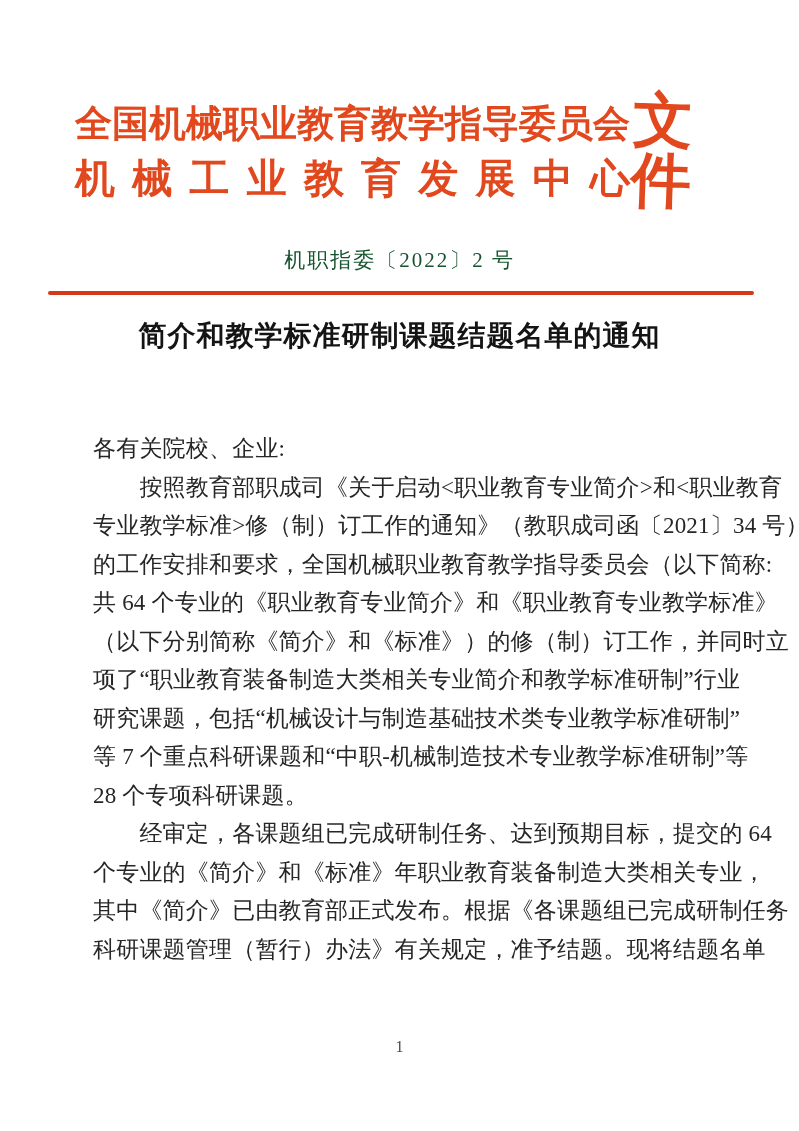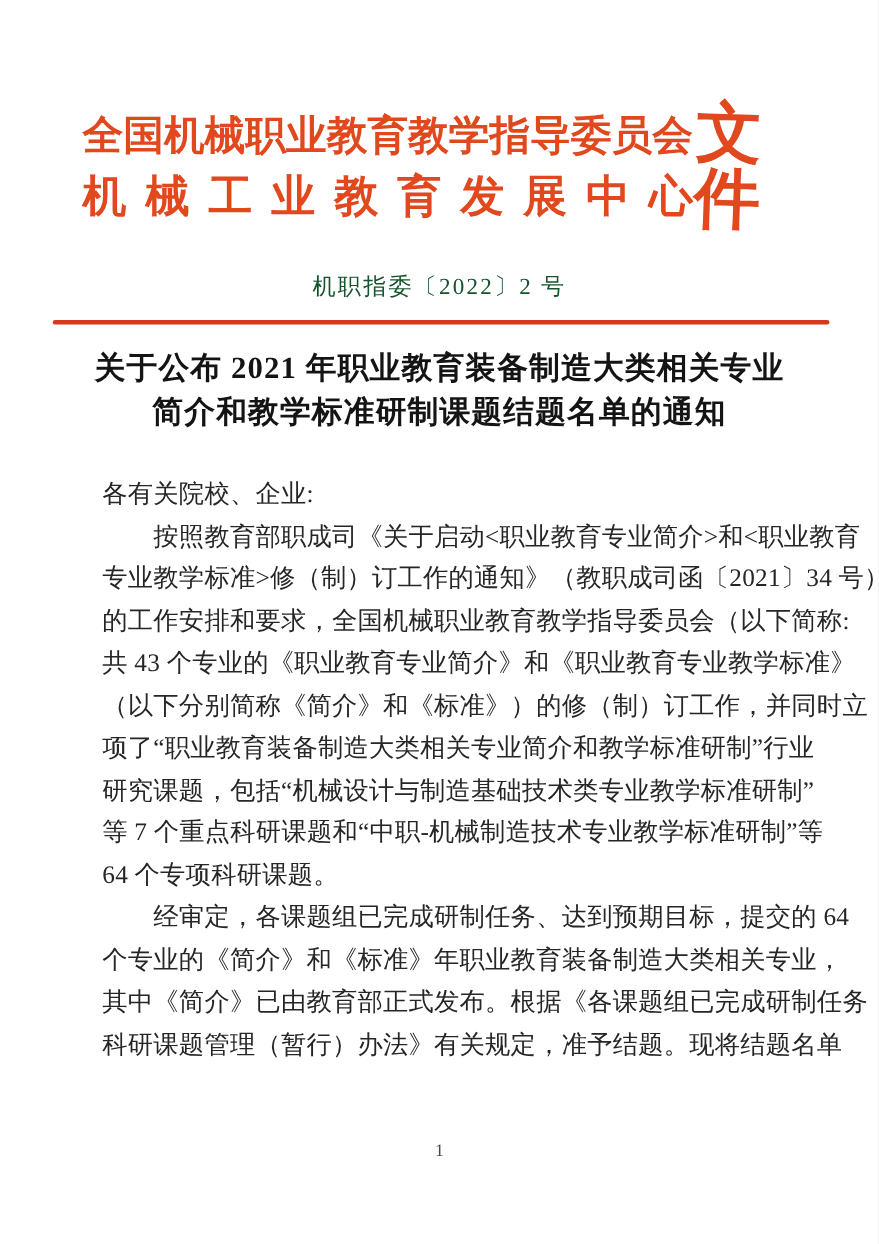--- a/index.html
+++ b/index.html
@@ -134,35 +134,34 @@
         </div>
     </div>
     <div class="doc-word" style="color: rgb(226, 72, 29);">文件</div>
   </div>
 
   <div class="doc-number">机职指委〔2022〕2 号</div>
 
   <div class="red-divider" style="background: rgb(213, 57, 27);"></div>
 
   <div class="doc-title">
-    <div>关于公布 2021 年职业教育装备制造大类相关专业</div>
     <div>简介和教学标准研制课题结题名单的通知</div>
   </div>
 
   <div class="doc-body">
       <div class="body-line">各有关院校、企业:</div>
       <div class="body-line">　　按照教育部职成司《关于启动&lt;职业教育专业简介&gt;和&lt;职业教育</div>
       <div class="body-line">专业教学标准&gt;修（制）订工作的通知》（教职成司函〔2021〕34 号）</div>
       <div class="body-line">的工作安排和要求，全国机械职业教育教学指导委员会（以下简称:</div>
-      <div class="body-line">共 43 个专业的《职业教育专业简介》和《职业教育专业教学标准》</div>
+      <div class="body-line">共 64 个专业的《职业教育专业简介》和《职业教育专业教学标准》</div>
       <div class="body-line">（以下分别简称《简介》和《标准》）的修（制）订工作，并同时立</div>
       <div class="body-line">项了“职业教育装备制造大类相关专业简介和教学标准研制”行业</div>
       <div class="body-line">研究课题，包括“机械设计与制造基础技术类专业教学标准研制”</div>
       <div class="body-line">等 7 个重点科研课题和“中职-机械制造技术专业教学标准研制”等</div>
-      <div class="body-line">64 个专项科研课题。</div>
+      <div class="body-line">28 个专项科研课题。</div>
       <div class="body-line">　　经审定，各课题组已完成研制任务、达到预期目标，提交的 64</div>
       <div class="body-line">个专业的《简介》和《标准》年职业教育装备制造大类相关专业，</div>
       <div class="body-line">其中《简介》已由教育部正式发布。根据《各课题组已完成研制任务</div>
       <div class="body-line">科研课题管理（暂行）办法》有关规定，准予结题。现将结题名单</div>
       <div class="body-line"></div>
     </div>
 
   <div class="page-number">1</div>
 
 </div>

